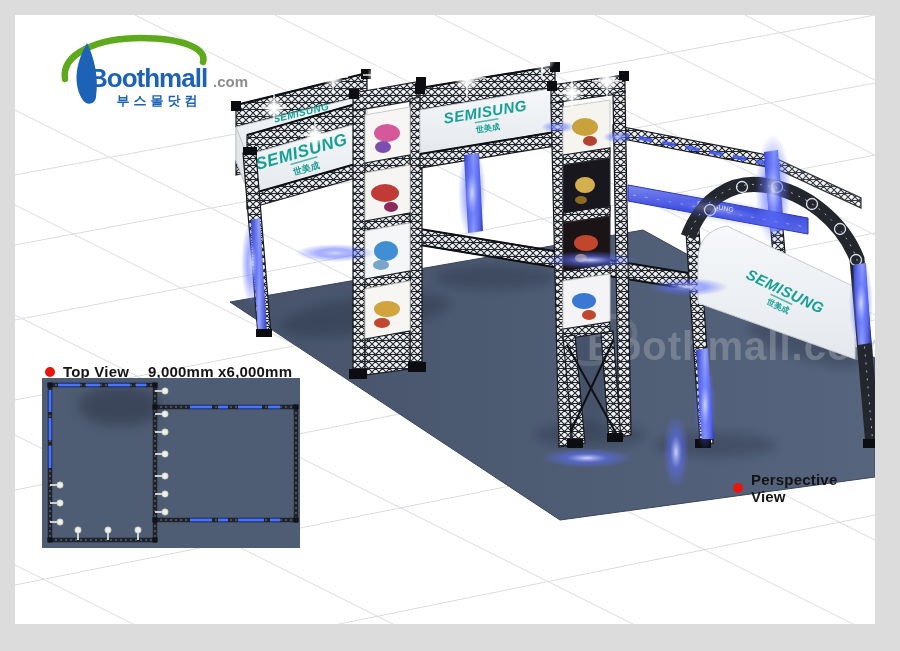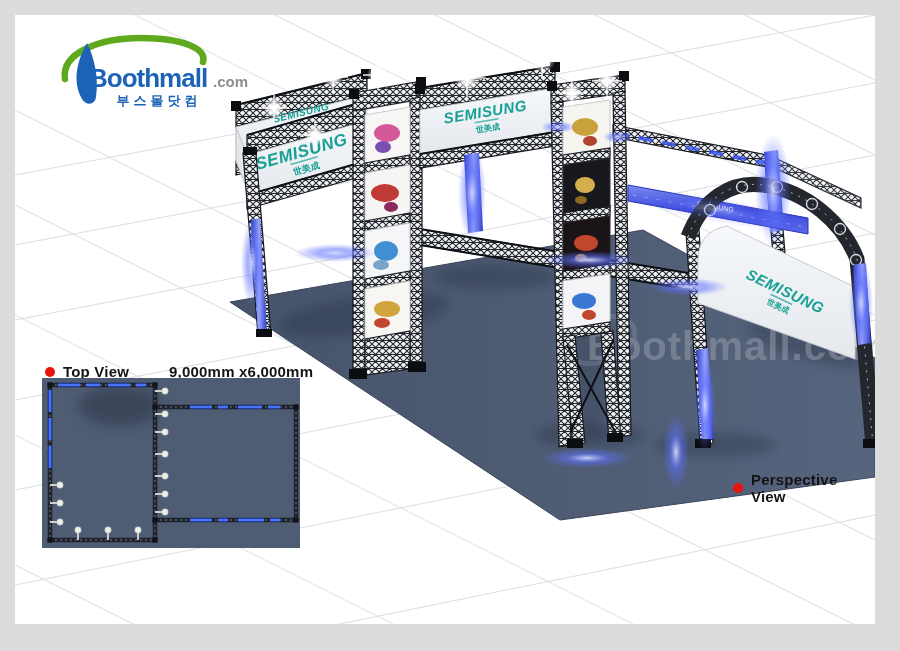--- a/index.html
+++ b/index.html
@@ -21,21 +21,21 @@
   .brandtxt{font-style:italic;font-weight:700;fill:#16a095;letter-spacing:.5px;}
   .cntxt{font-weight:700;fill:#16a095;}
   .shadow{fill:#101626;opacity:.22;filter:url(#fB);}
   .glowB{fill:url(#gGlowB);}
   .ledcore{fill:url(#gLED);}
   .gridline{stroke:#dadce1;stroke-width:1;}
   
   .viewlabel{position:absolute;display:flex;align-items:center;gap:8px;
     color:#141414;font-size:15px;font-weight:600;letter-spacing:.2px;}
   .dot{width:10px;height:10px;border-radius:50%;background:#e8150d;flex:0 0 auto;}
-  .dims{font-weight:600;margin-left:32px;}
+  .dims{font-weight:600;margin-left:11px;}
   
   #topview{position:absolute;left:27px;top:363px;}
   .tline{stroke:#1e232c;stroke-width:4.5;stroke-linecap:square;fill:none;}
   .ttick{stroke:#727b8a;stroke-width:1;stroke-dasharray:2 3;fill:none;}
   .tblueo{stroke:#1e4fe0;stroke-width:3.4;fill:none;}
   .tbluei{stroke:#6a8dff;stroke-width:1.2;fill:none;}
   
   #logo{position:absolute;left:36px;top:18px;}
 </style>
 </head>

